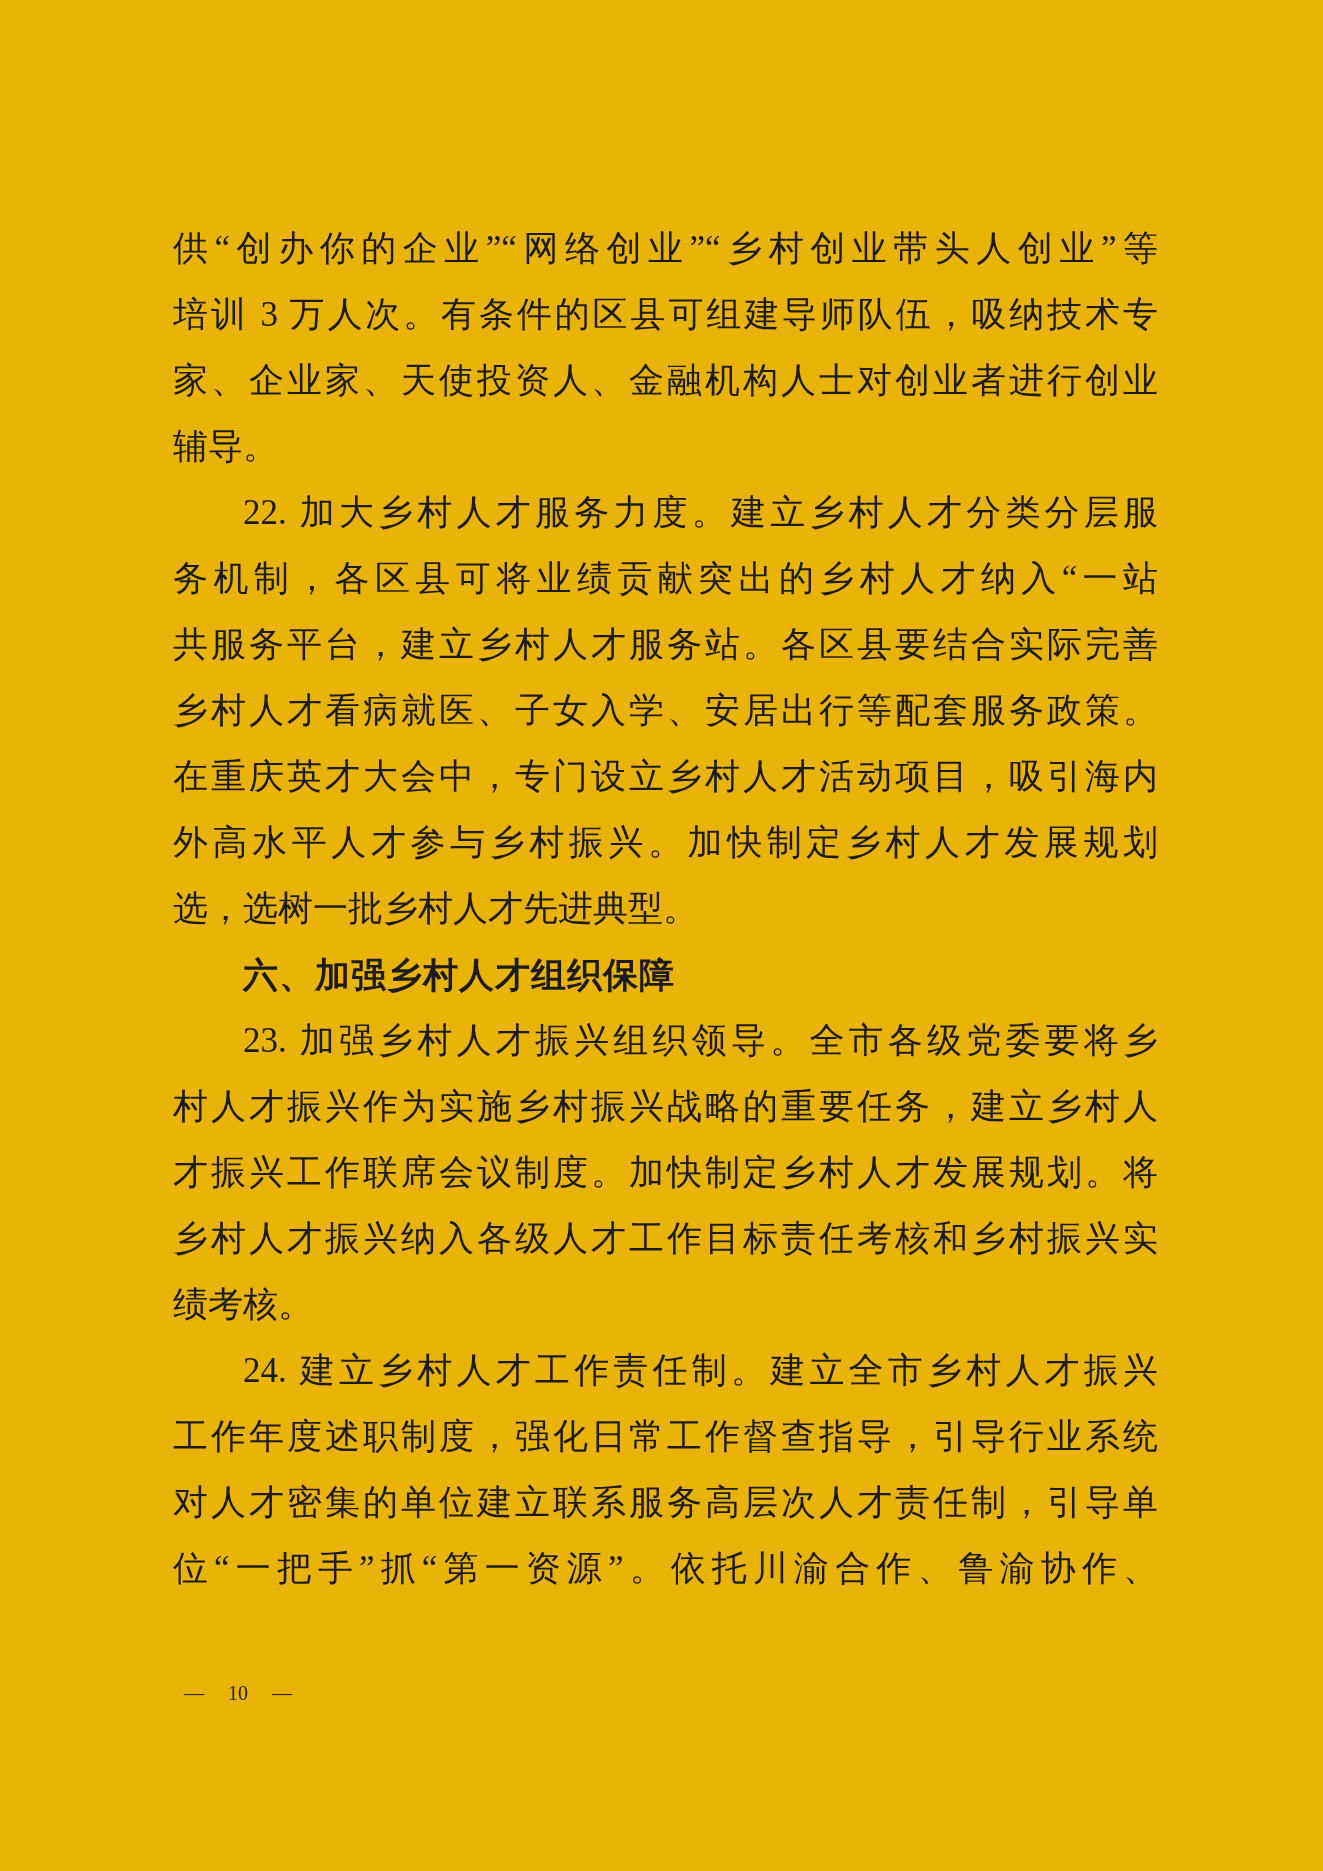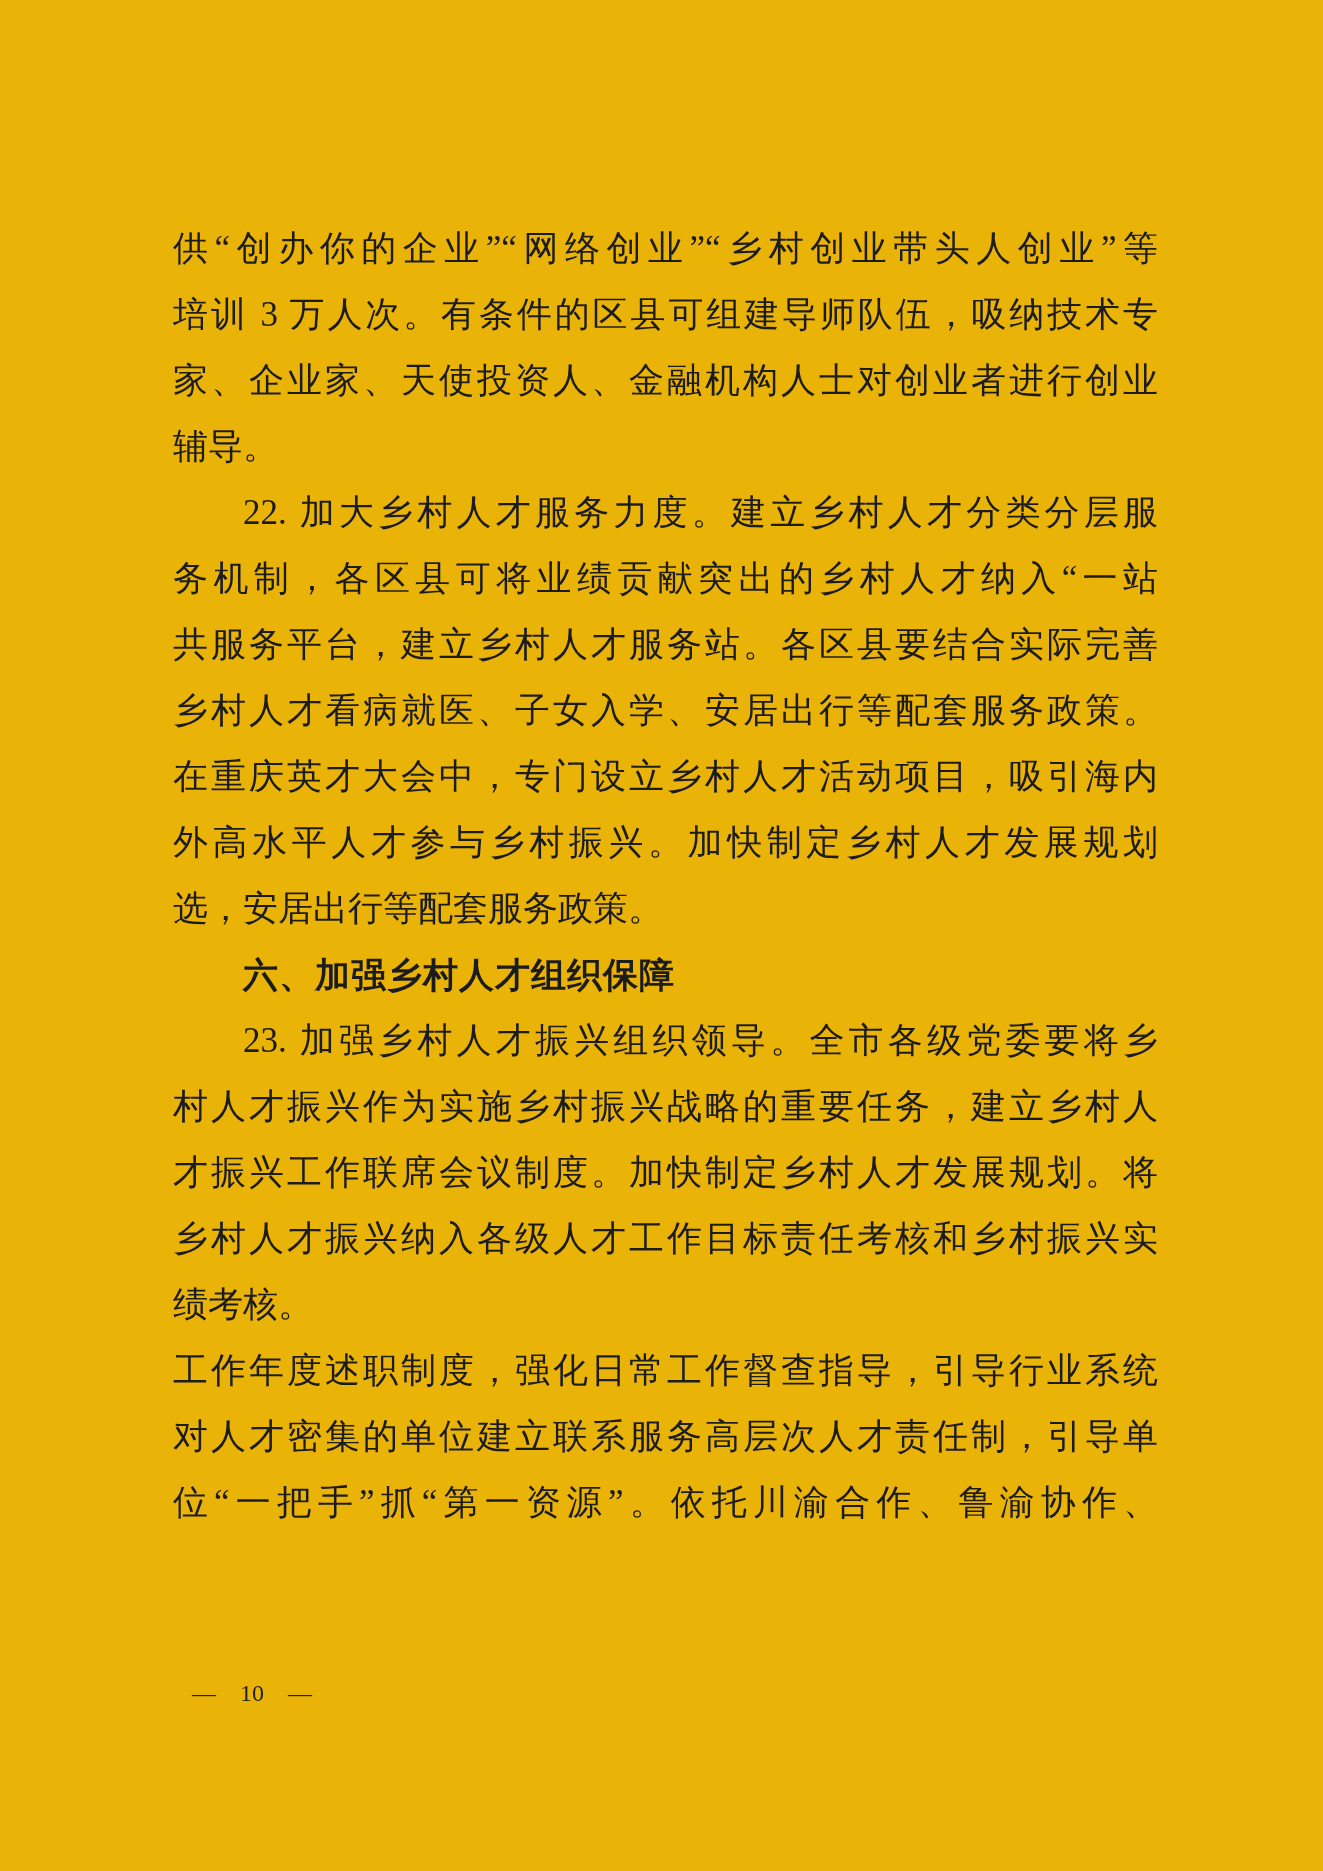--- a/index.html
+++ b/index.html
@@ -41,23 +41,23 @@
     font-weight: normal;
   }
   .heading {
     font-weight: bold;
     font-family: "Liberation Sans", sans-serif;
     letter-spacing: 1px;
     margin-top: 8px;
   }
   .footer {
     position: absolute;
-    left: 192px;
+    left: 184px;
     top: 1676px;
-    font-size: 24px;
+    font-size: 20px;
     line-height: 34px;
     color: #222222;
     font-family: "Liberation Serif", serif;
   }
   .footer .num {
     margin: 0 24px;
   }
 </style>
 </head>
 <body>
@@ -69,30 +69,31 @@
     <div class="line">培训 3 万人次。有条件的区县可组建导师队伍，吸纳技术专</div>
     <div class="line">家、企业家、天使投资人、金融机构人士对创业者进行创业</div>
     <div class="line flush">辅导。</div>
 
     <div class="line indent"><span class="lead">22. 加大乡村人才服务力度。</span><span>建立乡村人才分类分层服</span></div>
     <div class="line">务机制，各区县可将业绩贡献突出的乡村人才纳入“一站</div>
     <div class="line">共服务平台，建立乡村人才服务站。各区县要结合实际完善</div>
     <div class="line">乡村人才看病就医、子女入学、安居出行等配套服务政策。</div>
     <div class="line">在重庆英才大会中，专门设立乡村人才活动项目，吸引海内</div>
     <div class="line">外高水平人才参与乡村振兴。加快制定乡村人才发展规划</div>
-    <div class="line flush">选，安居出行等配套服务政策。</div>
+    <div class="line flush">选，选树一批乡村人才先进典型。</div>
 
     <div class="line indent flush"><span class="heading">六、加强乡村人才组织保障</span></div>
 
     <div class="line indent"><span class="lead">23. 加强乡村人才振兴组织领导。</span><span>全市各级党委要将乡</span></div>
     <div class="line">村人才振兴作为实施乡村振兴战略的重要任务，建立乡村人</div>
     <div class="line">才振兴工作联席会议制度。加快制定乡村人才发展规划。将</div>
     <div class="line">乡村人才振兴纳入各级人才工作目标责任考核和乡村振兴实</div>
     <div class="line flush">绩考核。</div>
 
+    <div class="line indent"><span class="lead">24. 建立乡村人才工作责任制。</span><span>建立全市乡村人才振兴</span></div>
     <div class="line">工作年度述职制度，强化日常工作督查指导，引导行业系统</div>
     <div class="line">对人才密集的单位建立联系服务高层次人才责任制，引导单</div>
     <div class="line">位“一把手”抓“第一资源”。依托川渝合作、鲁渝协作、</div>
 
   </div>
 
   <div class="footer"><span>—</span><span class="num">10</span><span>—</span></div>
 </div>
 
 </body></html>

